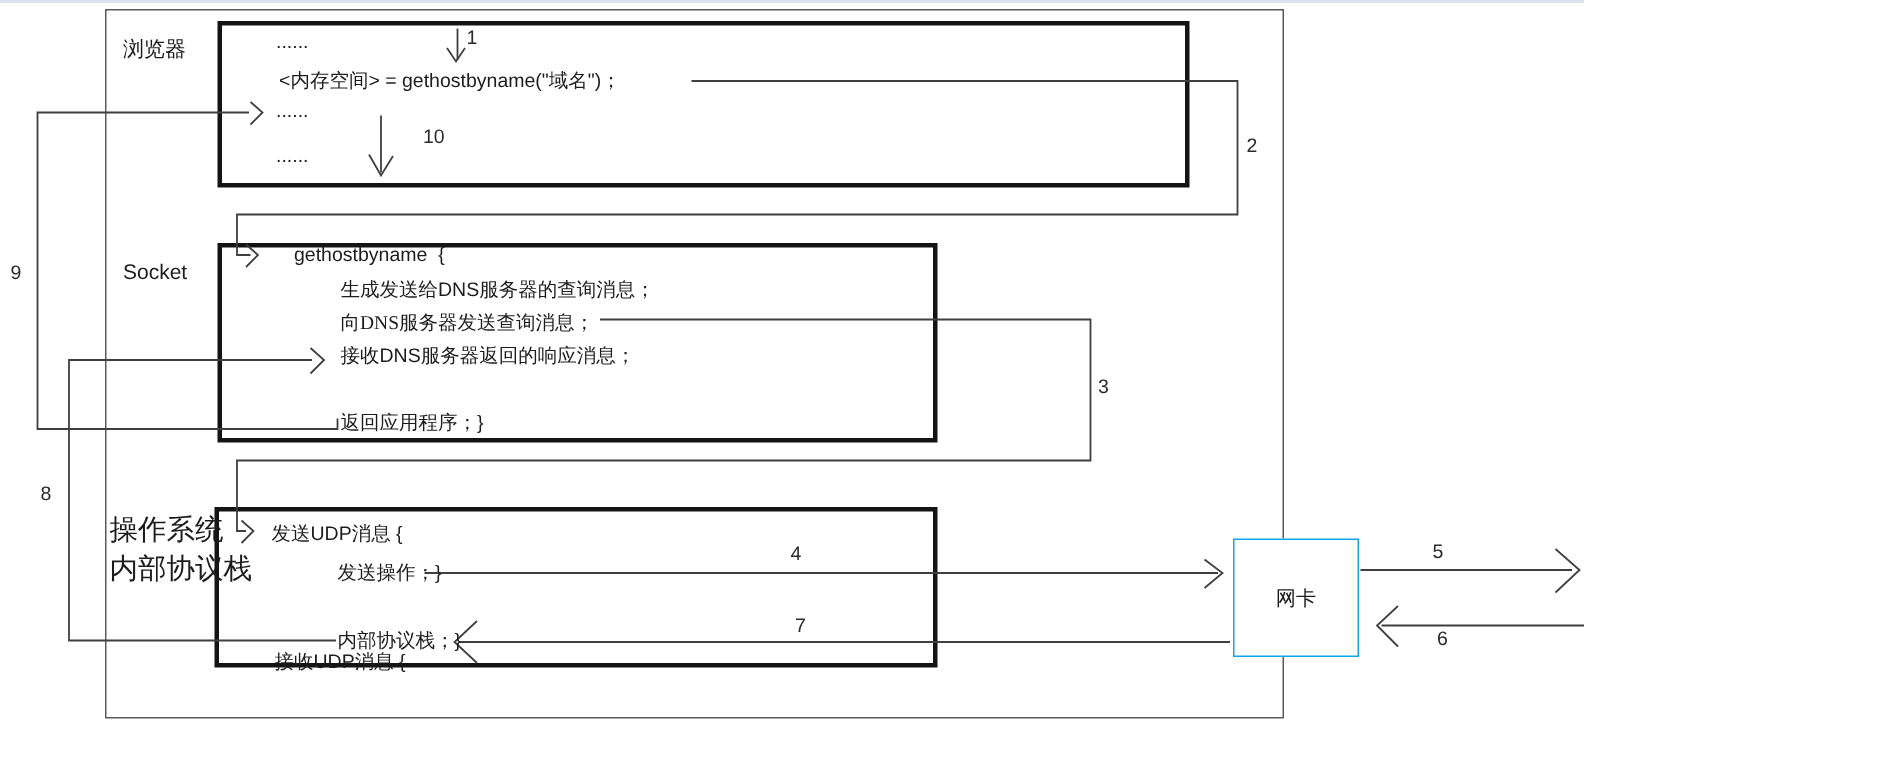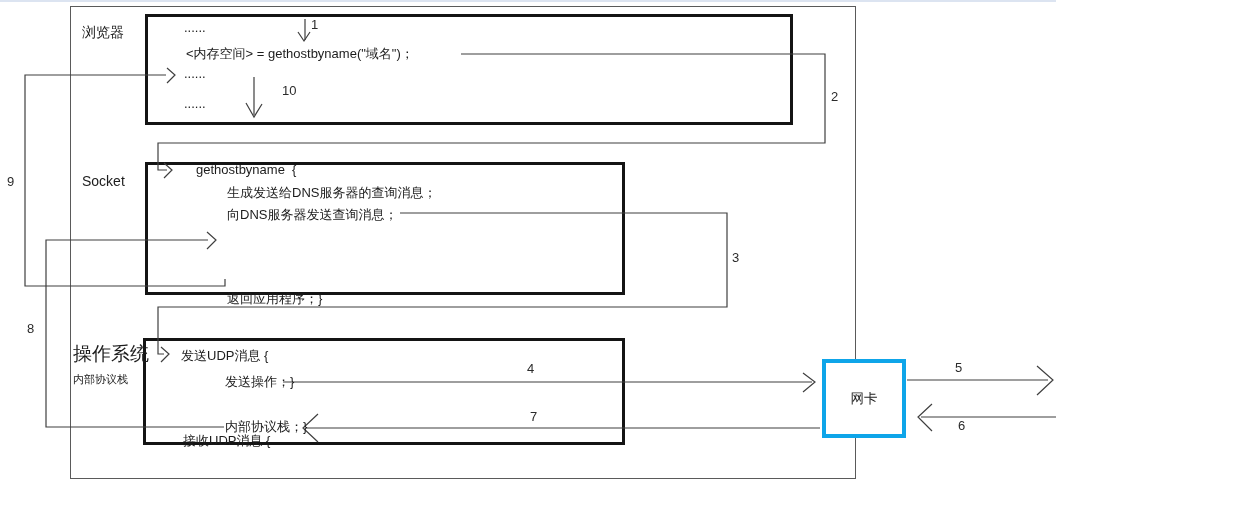--- a/index.html
+++ b/index.html
@@ -4,21 +4,21 @@
 <style>
   html,body{margin:0;padding:0;background:#ffffff;}
   #canvas{
     position:relative;width:1056px;height:505px;background:#ffffff;overflow:hidden;
     font-family:"Liberation Sans","DejaVu Sans",sans-serif;color:#1c1c1c;
   }
   .top-strip{position:absolute;left:0;top:0;width:1251px;height:2px;background:#dce4f1;}
   .box{position:absolute;background:#ffffff;box-sizing:border-box;}
   .outer{border:1px solid #5a5a5a;background:transparent;}
   .thick{border:3px solid #141414;background:transparent;}
-  .nic{border:4px solid #0ea5e9;background:#ffffff;display:flex;align-items:center;justify-content:center;z-index:5;}
+  .nic{border:1px solid #0ea5e9;background:#ffffff;display:flex;align-items:center;justify-content:center;z-index:5;}
   .dns{border:3px solid #141414;background:#ffffff;z-index:2;}
   .txt{position:absolute;font-size:13px;line-height:16px;white-space:pre;z-index:4;}
   .side-label{position:absolute;font-size:14px;line-height:17px;white-space:pre;z-index:4;}
   .step{position:absolute;font-size:13px;line-height:15px;color:#2b2b2b;z-index:6;white-space:pre;}
   .dns-label{position:absolute;left:1075px;top:377px;width:153px;text-align:center;font-size:14px;z-index:4;}
   .nic-label{font-size:13.5px;}
   .watermark{position:absolute;left:1124px;top:475px;font-size:16px;color:#b4b4b4;z-index:9;letter-spacing:1px;white-space:pre;}
   svg.flows{position:absolute;left:0;top:0;z-index:3;pointer-events:none;}
 </style>
 </head>
@@ -63,31 +63,32 @@
       <path d="M167,68 L175,75 L167,83"></path>
 
       <path d="M254,77 V115"></path>
       <path d="M246,103 L254,117 L262,104"></path>
     </g>
   </svg>
 
   <div class="side-label" style="left:82px;top:24px;">浏览器</div>
   <div class="side-label" style="left:82px;top:173px;">Socket</div>
   <div class="side-label" style="left:73px;top:345px;font-size:19px;">操作系统</div>
-  <div class="side-label" style="left:73px;top:371px;font-size:11px;">内部协议栈</div>
+  <div class="side-label" style="left:73px;top:371px;font-size:19px;">内部协议栈</div>
 
   <div class="txt" style="left:184px;top:20px;">......</div>
   <div class="txt" style="left:186px;top:46px;">&lt;内存空间&gt; = gethostbyname("域名")；</div>
   <div class="txt" style="left:184px;top:66px;">......</div>
   <div class="txt" style="left:184px;top:96px;">......</div>
 
   <div class="txt" style="left:196px;top:162px;">gethostbyname  {</div>
   <div class="txt" style="left:227px;top:185px;">生成发送给DNS服务器的查询消息；</div>
-  <div class="txt" style="left:227px;top:207px;">向DNS服务器发送查询消息；</div>
-  <div class="txt" style="left:227px;top:274px;margin-top:17px;">返回应用程序；}</div>
+  <div class="txt" style="left:227px;top:207px;font-family:Liberation Serif, serif;">向DNS服务器发送查询消息；</div>
+  <div class="txt" style="left:227px;top:229px;">接收DNS服务器返回的响应消息；</div>
+  <div class="txt" style="left:227px;top:274px;">返回应用程序；}</div>
 
   <div class="txt" style="left:181px;top:348px;">发送UDP消息 {</div>
   <div class="txt" style="left:225px;top:374px;">发送操作；}</div>
   <div class="txt" style="left:183px;top:397px;margin-top:36px;">接收UDP消息 {</div>
   <div class="txt" style="left:225px;top:419px;">内部协议栈；}</div>
 
   <div class="box nic" style="left:822px;top:359px;width:84px;height:79px;">
     <span class="nic-label">网卡</span>
   </div>
 

